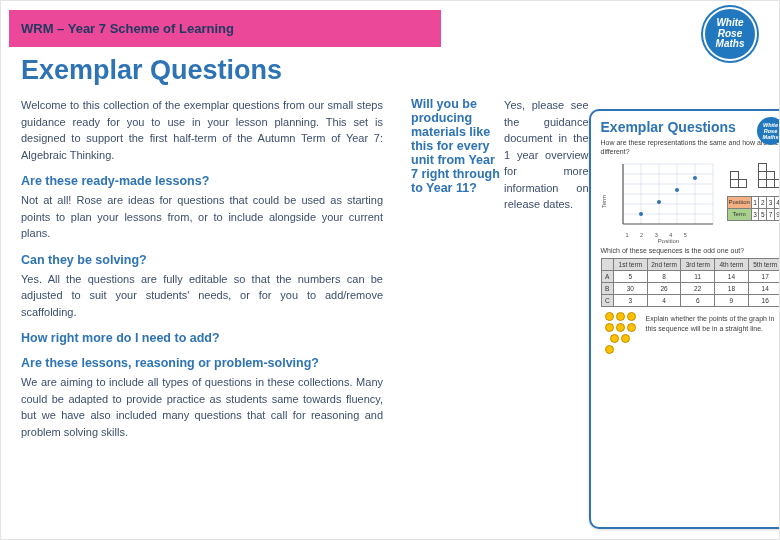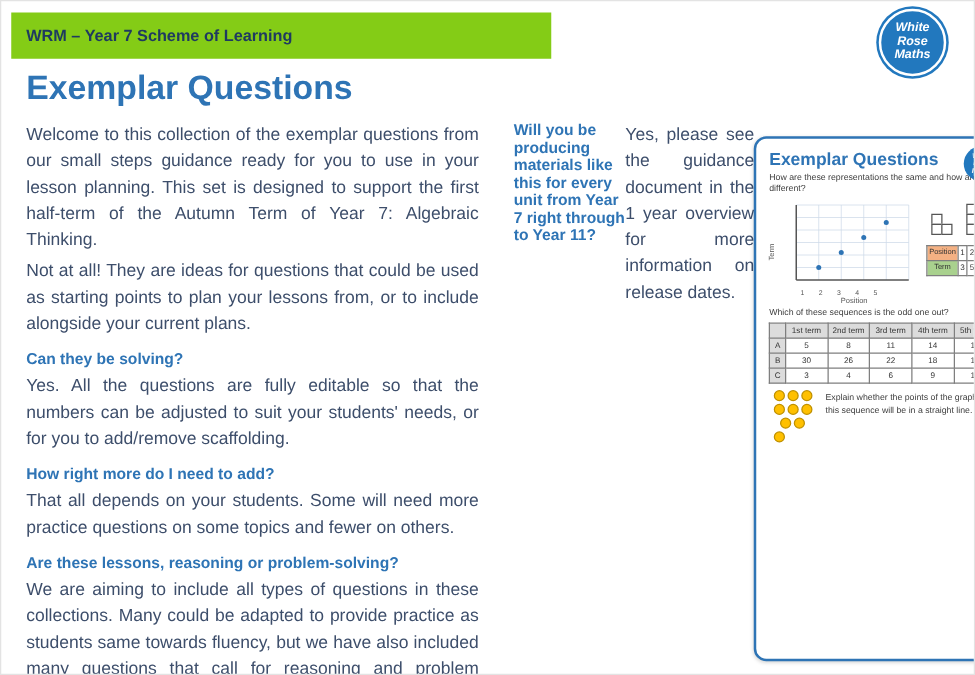--- a/index.html
+++ b/index.html
@@ -16,21 +16,21 @@
     height: 540px;
     background: #ffffff;
     border: 1px solid #e3e3e3;
     overflow: hidden;
   }
   
   .banner {
     position: absolute;
     left: 8px; top: 9px;
     width: 432px; height: 37px;
-    background: #84cc16;
+    background: #ec4899;
     display: flex; align-items: center;
     padding-left: 12px;
   }
   .banner-text { font-weight: bold; font-size: 13px; color: #1F3A60; }
   .logo {
     position: absolute;
     right: 22px; top: 6px;
     width: 54px; height: 54px;
     border-radius: 50%;
     background: #2278BE;
@@ -52,21 +52,21 @@
   }
   
   .columns {
     position: absolute;
     left: 20px; right: 20px; top: 96px; bottom: 10px;
     display: flex; gap: 28px;
   }
   .col-left { flex: 0 0 362px; }
   .col-right { flex: 1; display: flex; flex-direction: row; }
   .body {
-    font-size: 14px; line-height: 1.5;
+    font-size: 11px; line-height: 1.5;
     color: #3D4E6B;
     text-align: justify;
     margin: 0 0 4px 0;
   }
   .q {
     font-size: 12.5px; font-weight: bold;
     color: #2E74B5;
     margin: 11px 0 4px 0;
   }
   .col-right .q { margin-top: 0; }
@@ -161,27 +161,27 @@
     <span>Maths</span>
   </div>
 
   <h1 class="title">Exemplar Questions</h1>
 
   <div class="columns">
 
     <div class="col-left">
       <p class="body">Welcome to this collection of the exemplar questions from our small steps guidance ready for you to use in your lesson planning. This set is designed to support the first half-term of the Autumn Term of Year 7: Algebraic Thinking.</p>
 
-      <p class="body">Not at all!  They are ideas for questions that could be used as starting points to plan your lessons from, or to include alongside your current plans.</p>
+      <h2 class="q">Are these ready-made lessons?</h2>
+      <p class="body">Not at all!  Rose are ideas for questions that could be used as starting points to plan your lessons from, or to include alongside your current plans.</p>
 
       <h2 class="q">Can they be solving?</h2>
       <p class="body">Yes.  All the questions are fully editable so that the numbers can be adjusted to suit your students' needs, or for you to add/remove scaffolding.</p>
 
       <h2 class="q">How right more do I need to add?</h2>
-      <p class="body">That all depends on your students.  Some will need more practice questions on some topics and fewer on others.</p>
 
       <h2 class="q">Are these lessons, reasoning or problem-solving?</h2>
       <p class="body">We are aiming to include all types of questions in these collections. Many could be adapted to provide practice as students same towards fluency, but we have also included many questions that call for reasoning and problem solving skills.</p>
     </div>
 
     <div class="col-right">
       <h2 class="q">Will you be producing materials like this for every unit from Year 7 right through to Year 11?</h2>
       <p class="body">Yes, please see the guidance document in the 1 year overview for more information on release dates.</p>
 
       <div class="card">

